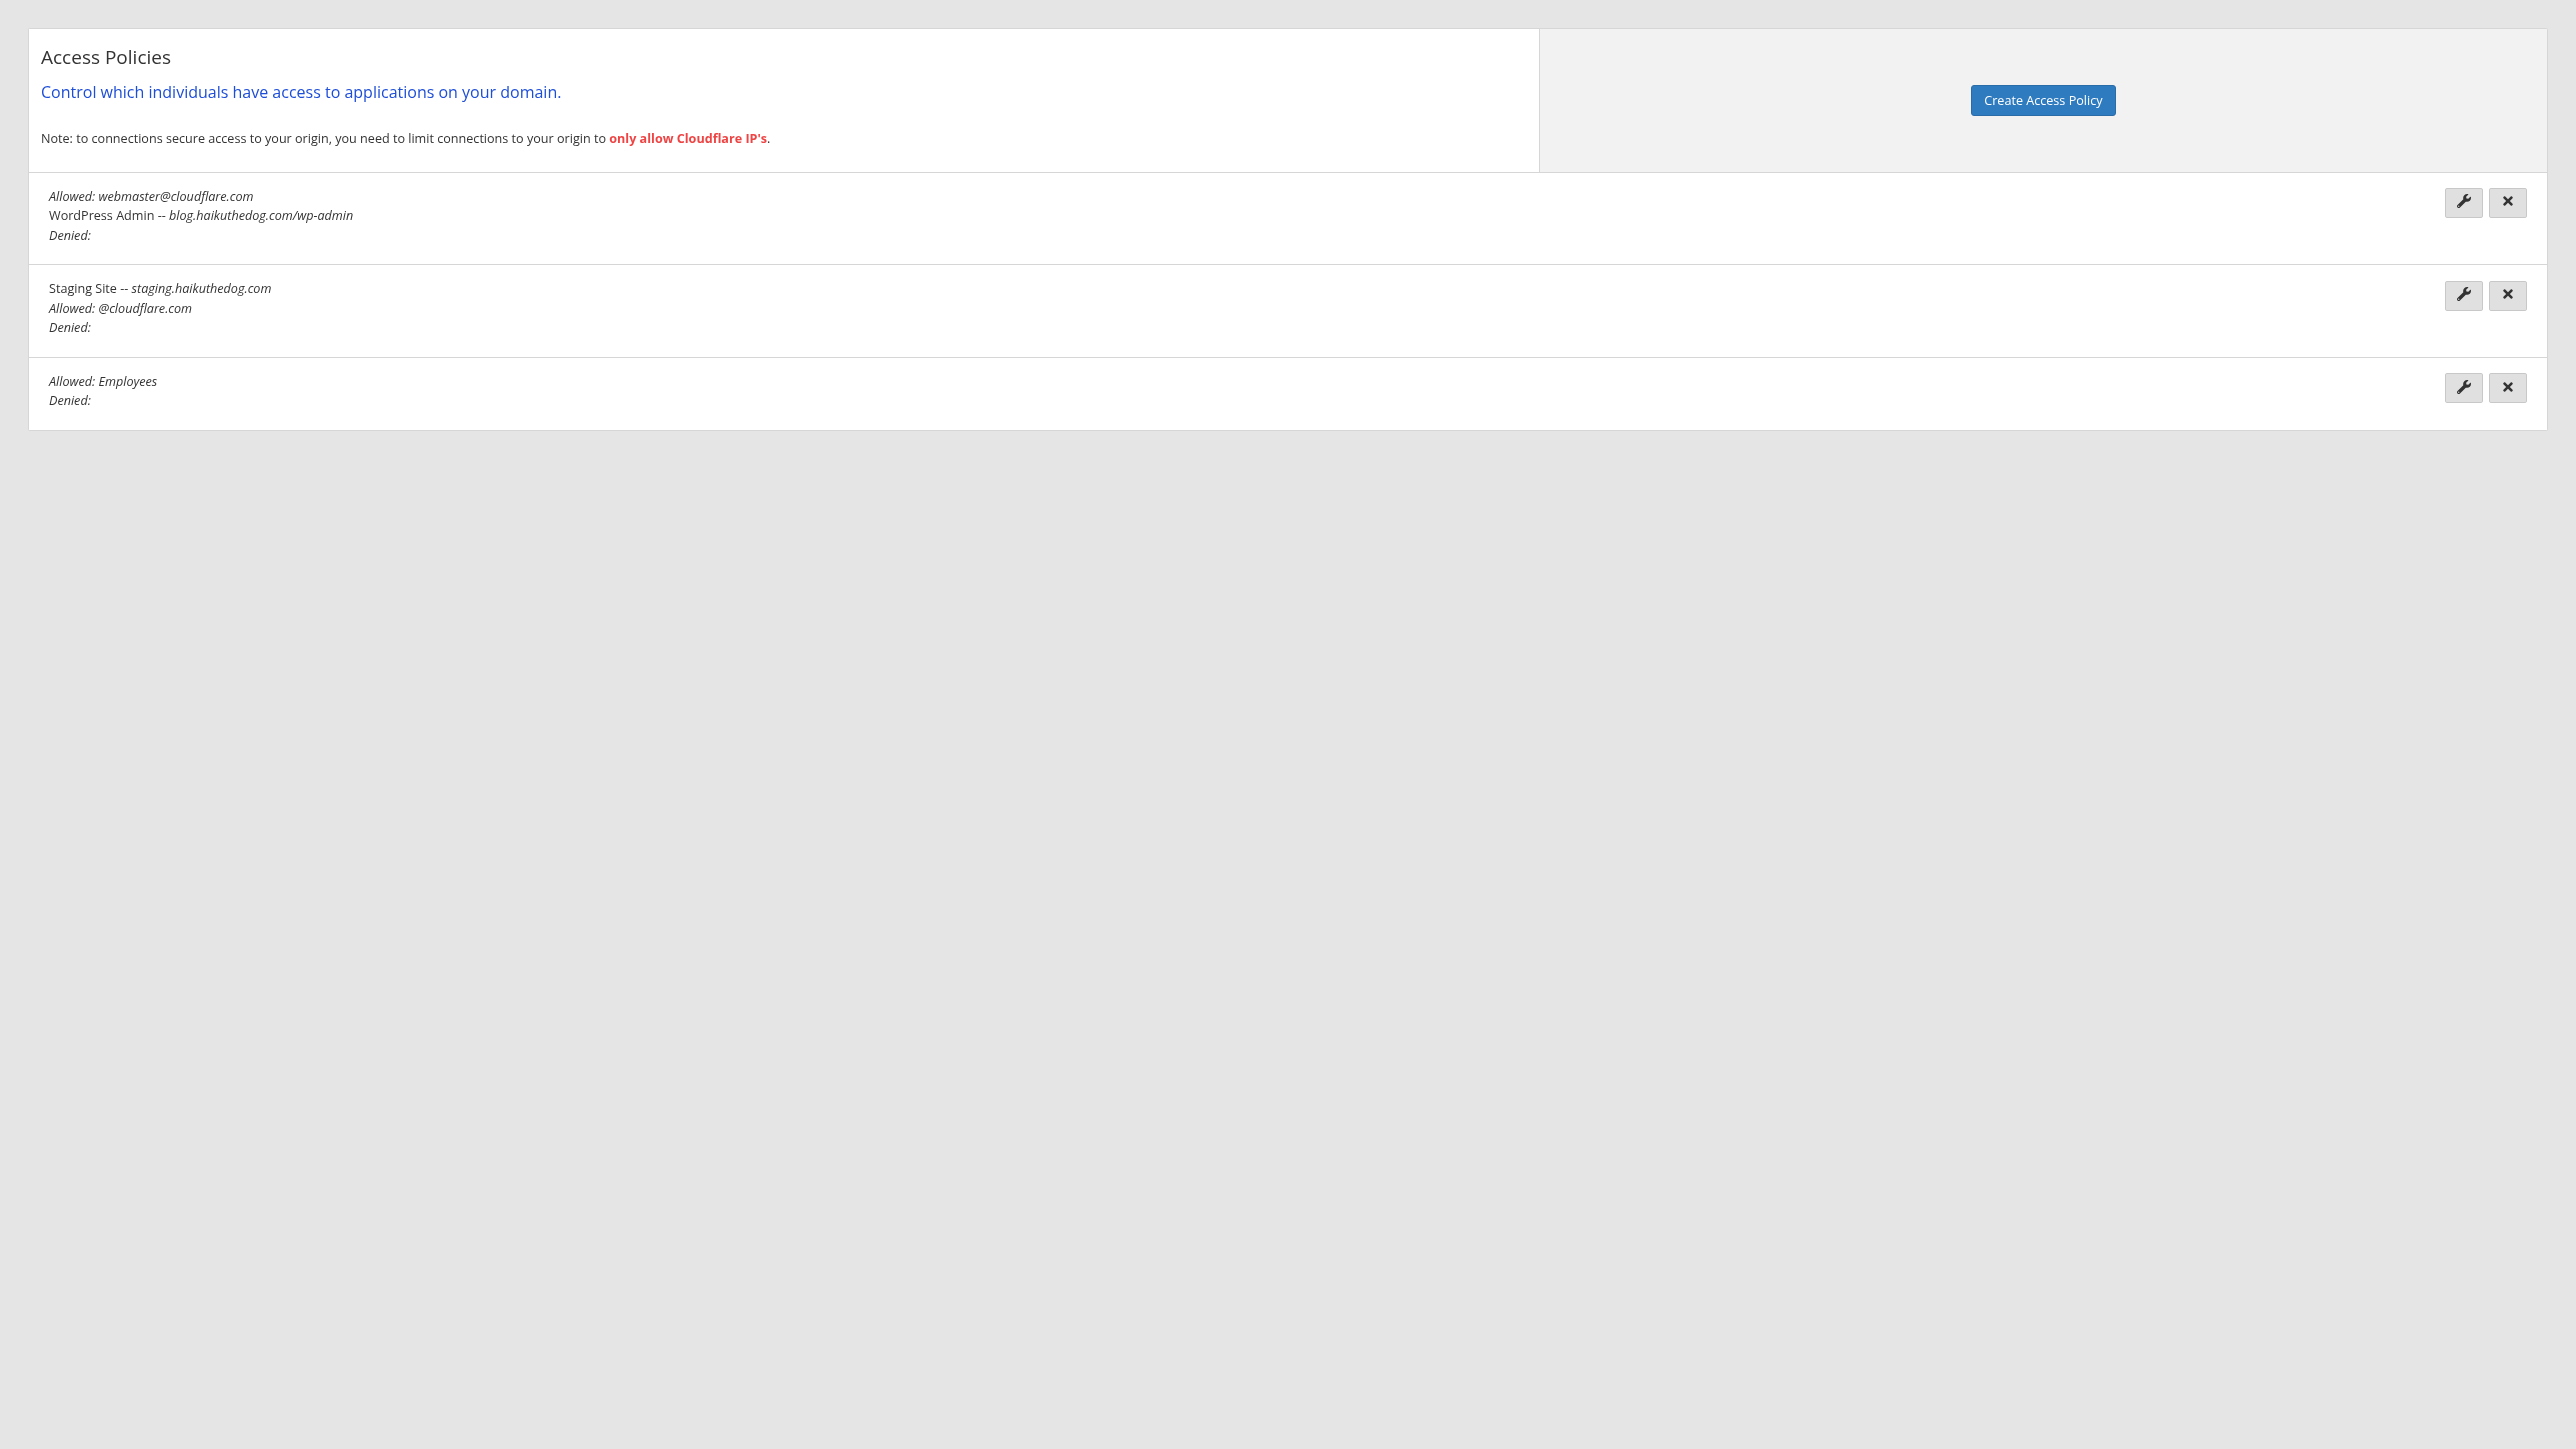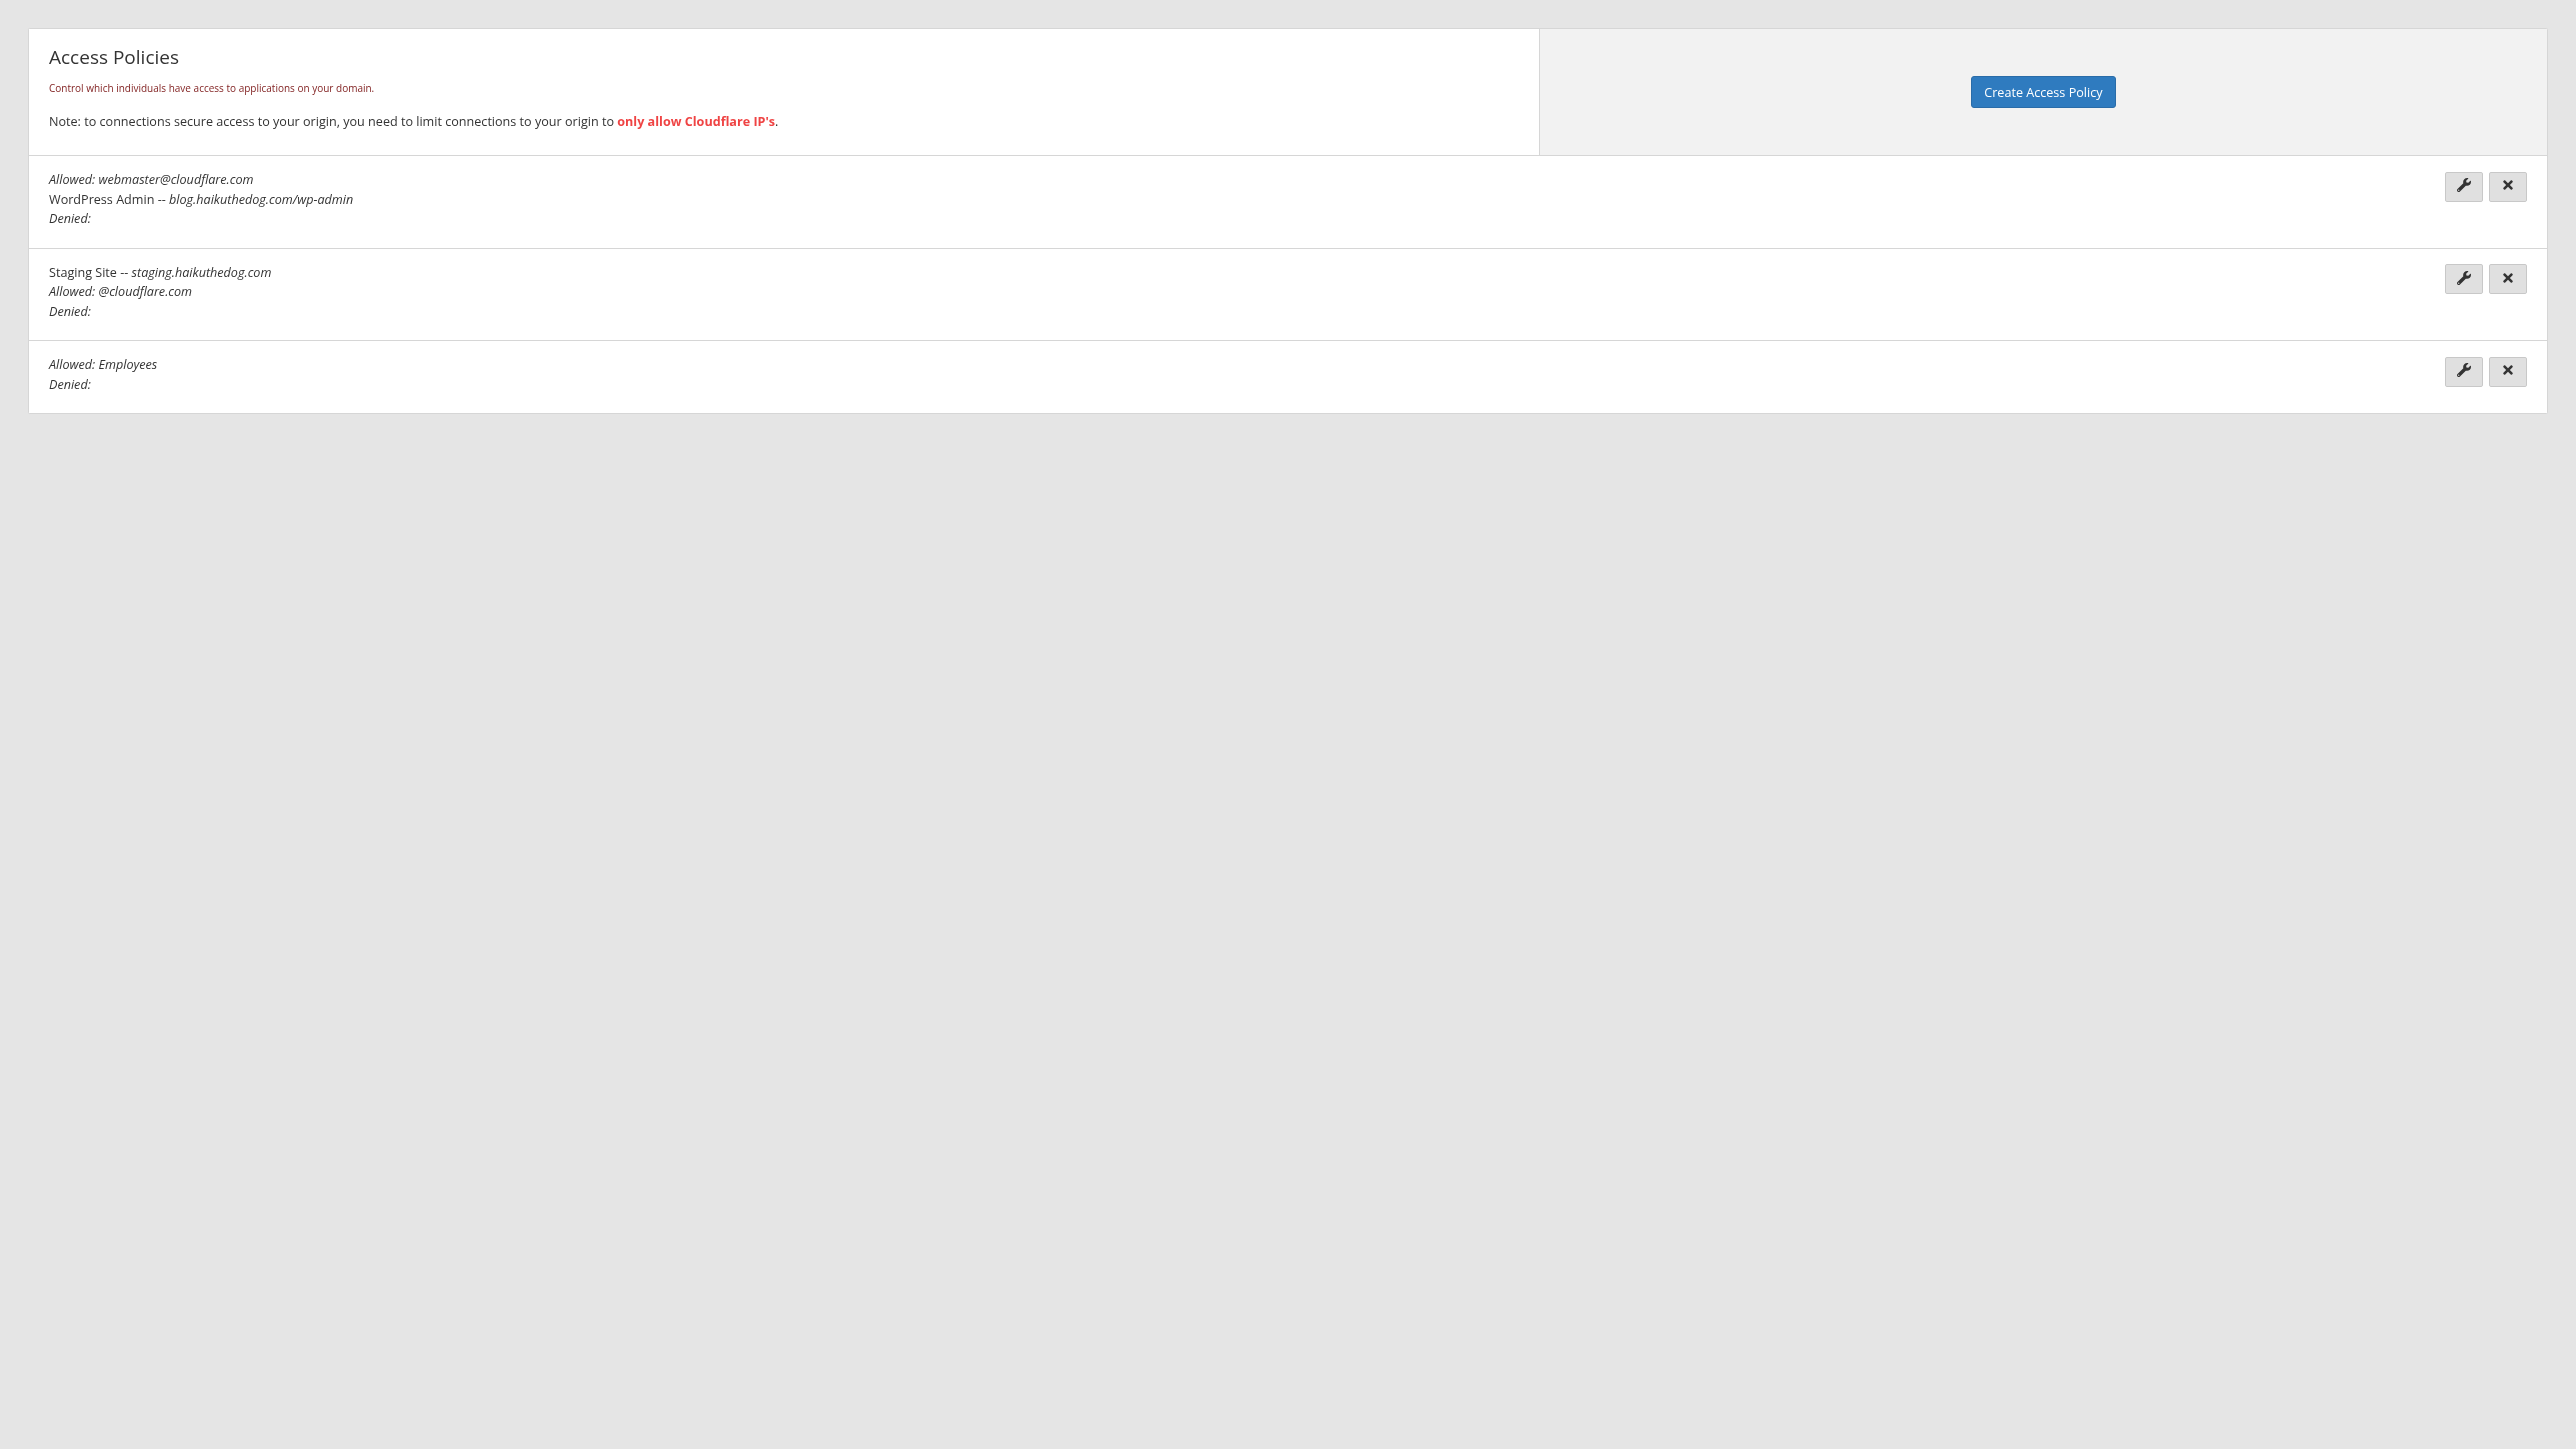--- a/index.html
+++ b/index.html
@@ -18,42 +18,42 @@
       background: #fff;
       border: 0.6px solid #d6d6d6;
       border-radius: 1.3px;
     }
     .card-header {
       display: flex;
       border-bottom: 0.6px solid #d6d6d6;
     }
     .card-header-left {
       flex: 0 0 60%;
-      padding: 15px 20px 23px 20px;
+      padding: 15px 20px 23px 12px;
       border-right: 0.6px solid #d6d6d6;
     }
     .card-header-right {
       flex: 0 0 40%;
       background: #f2f2f2;
       display: flex;
       align-items: center;
       justify-content: center;
       padding: 15px;
     }
     .page-title {
       font-size: 19px;
       font-weight: 400;
       color: #333;
       margin-bottom: 11.4px;
     }
     .description {
-      font-size: 10px;
-      color: #7f1d1d;
+      font-size: 16px;
+      color: #1d4ed8;
       line-height: 1.4;
-      margin-bottom: 18px;
+      margin-bottom: 26px;
     }
     .note {
       font-size: 12.6px;
       color: #333;
       line-height: 1.5;
     }
     .link {
       color: #ef4444;
       text-decoration: none;
       cursor: pointer;

